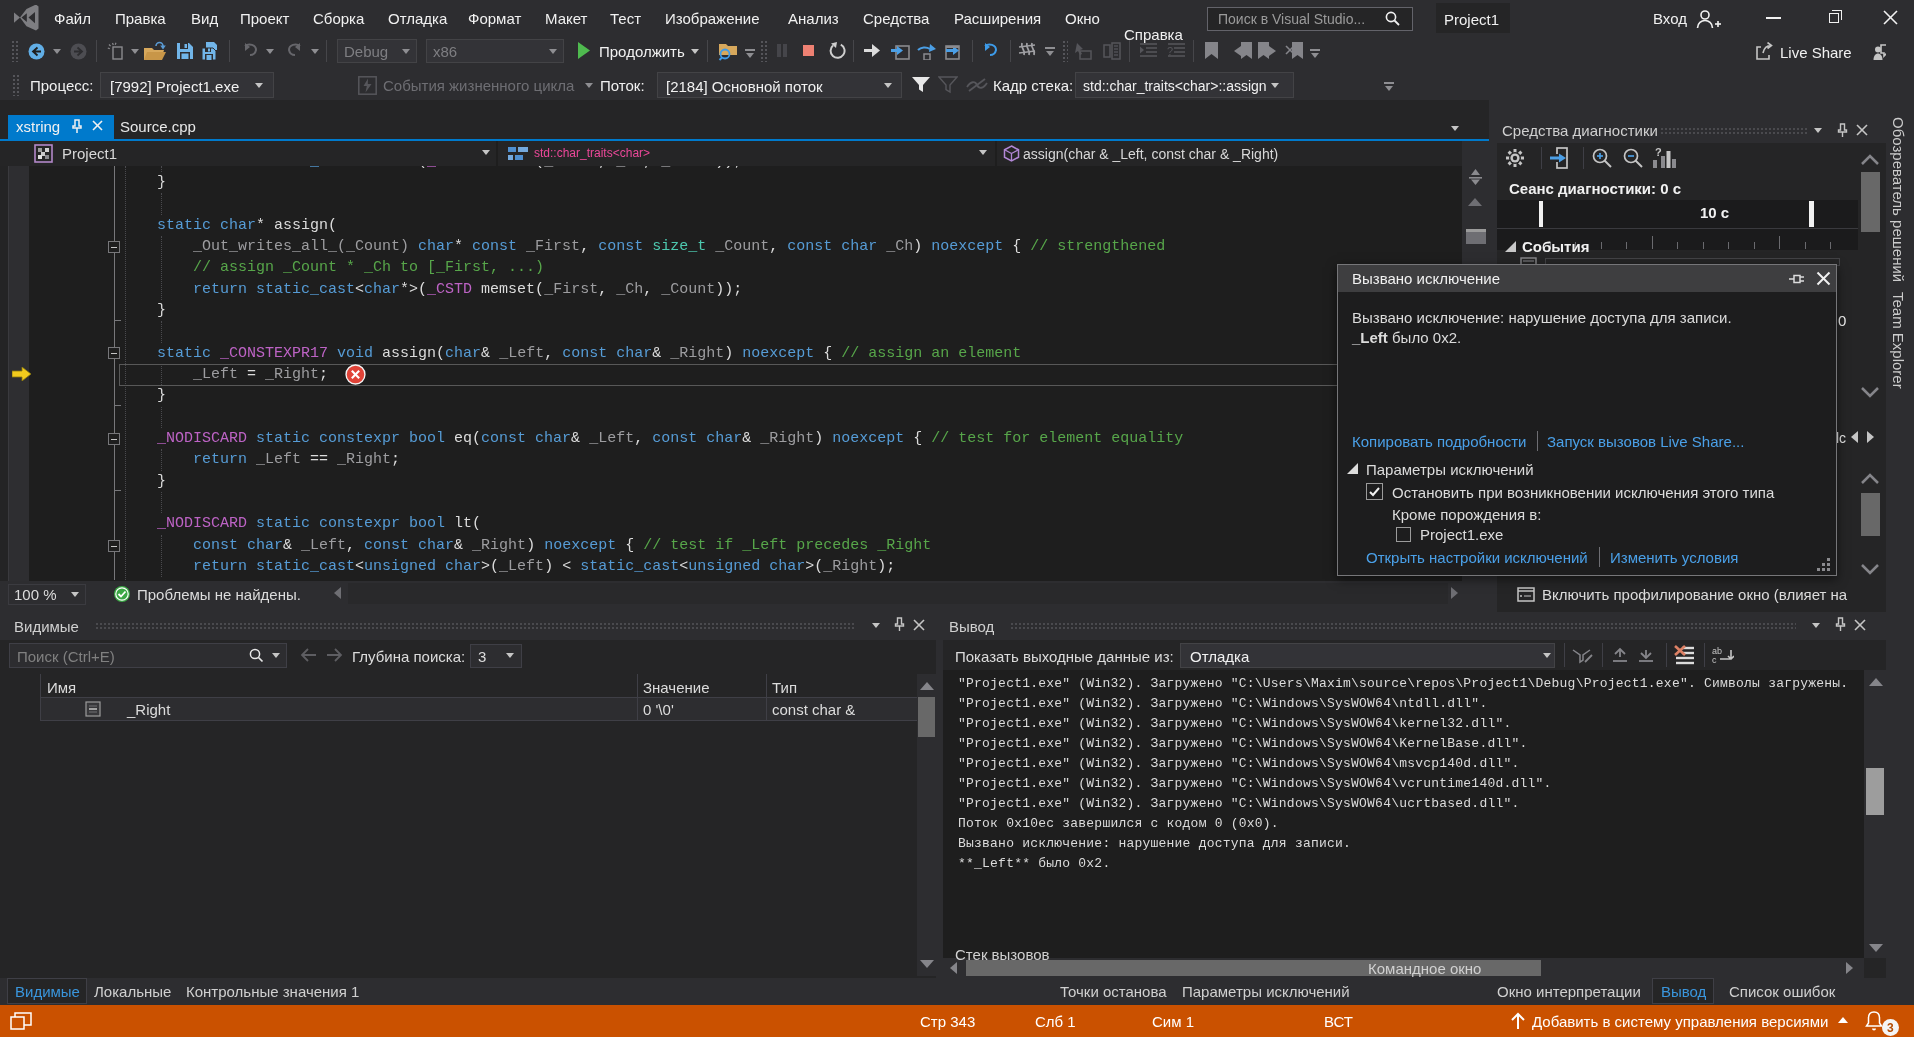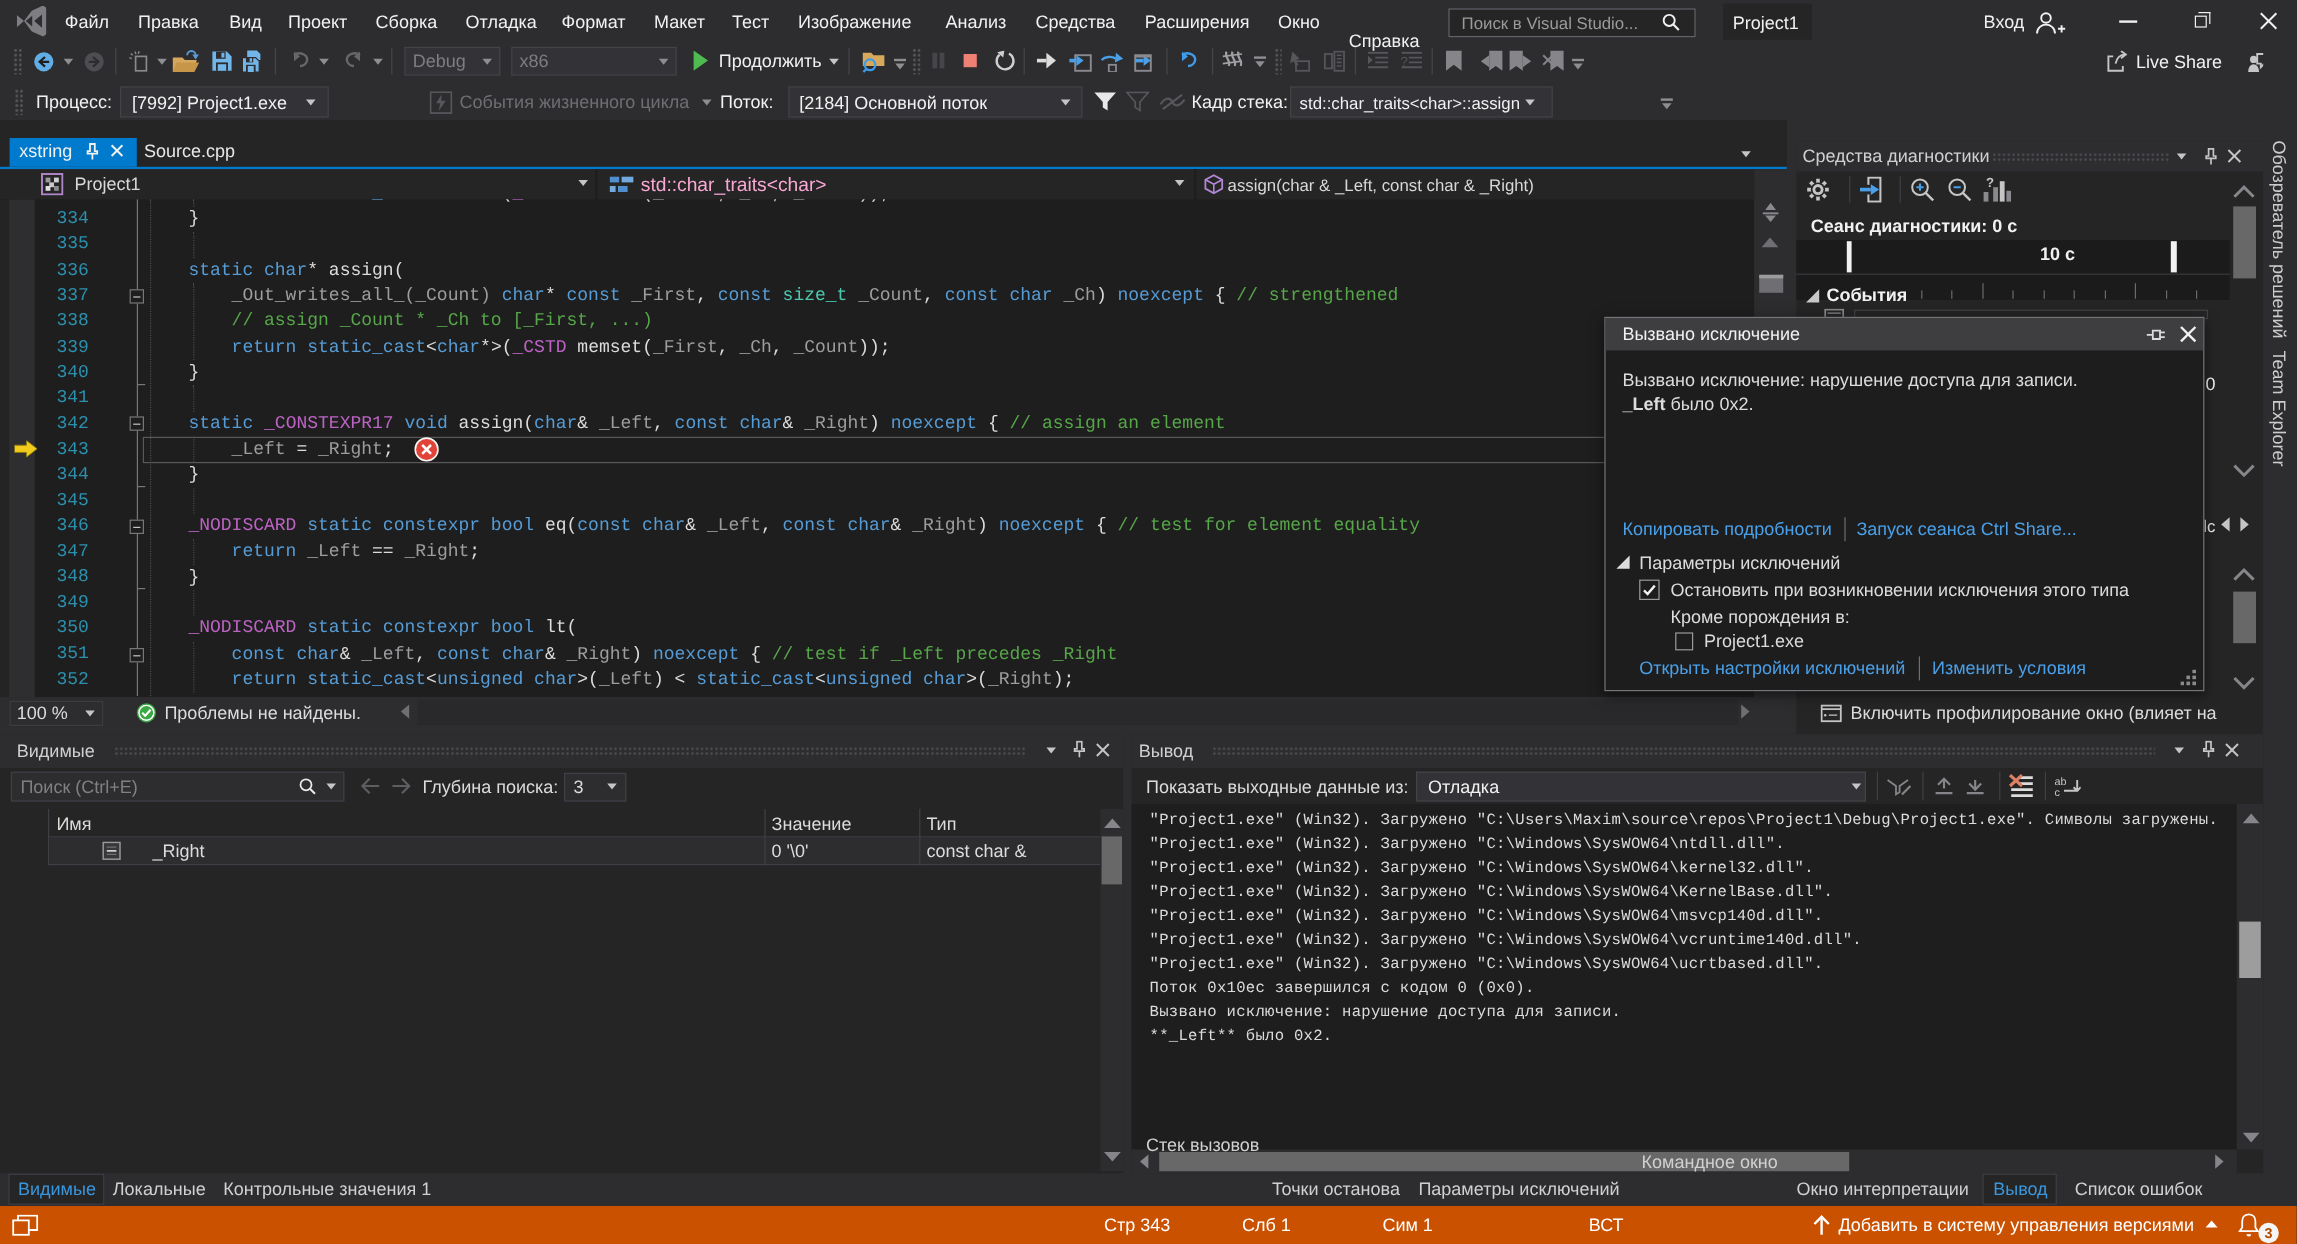--- a/index.html
+++ b/index.html
@@ -301,21 +301,21 @@
     <rect x="11" y="11" width="4" height="4" fill="#8a8a8e"></rect>
 </svg>
 <div class="ab t15" style="left:62px;top:145px;color:#d8d8d8">Project1</div>
 <div class="ab car" style="left:482px;top:150px"></div>
 <svg class="ab" style="left:508px;top:147px" width="20" height="14" viewBox="0 0 20 14">
 <rect x="0" y="0" width="8" height="5" fill="#4f8fd0"></rect>
     <rect x="10" y="0" width="10" height="5" fill="#74a9dd"></rect>
 <rect x="0" y="8" width="5" height="5" fill="#74a9dd"></rect>
     <rect x="7" y="8" width="8" height="5" fill="#4f8fd0"></rect>
 </svg>
-<div class="ab" style="left:534px;top:146px;font-size:16px;color:#f9a8d4;white-space:pre">std::char_traits&lt;char&gt;</div>
+<div class="ab" style="left:534px;top:146px;font-size:12px;color:#ec4899;white-space:pre">std::char_traits&lt;char&gt;</div>
 <div class="ab car" style="left:979px;top:150px"></div>
 <svg class="ab" style="left:1003px;top:145px" width="17" height="17" viewBox="0 0 17 17">
 <polygon points="8.5,1 15.5,4.8 15.5,12.2 8.5,16 1.5,12.2 1.5,4.8" fill="none" stroke="#b287d6" stroke-width="1.5"></polygon>
 <path d="M8.5 8.5 L8.5 15.5 M8.5 8.5 L2 5 M8.5 8.5 L15 5" stroke="#b287d6" stroke-width="1.3" fill="none"></path>
 </svg>
 <div class="ab" style="left:1023px;top:146px;font-size:14px;color:#d8d8d8;white-space:pre">assign(char &amp; _Left, const char &amp; _Right)</div>
 <div class="ab car" style="left:1477px;top:152px"></div>
 
 <div class="ab" style="left:0;top:166px;width:1462px;height:415px;background:#1e1e1e;overflow:hidden">
 <div class="ab" style="left:0;top:0;width:8px;height:415px;background:#242425"></div>
@@ -328,39 +328,20 @@
     <div class="ab" style="left:161px;top:70px;height:64px;border-left:1px dotted #4a4a4e"></div>
     <div class="ab" style="left:161px;top:155.3px;height:21.4px;border-left:1px dotted #4a4a4e"></div>
     <div class="ab" style="left:161px;top:198px;height:21.3px;border-left:1px dotted #4a4a4e"></div>
     <div class="ab" style="left:161px;top:240.7px;height:21.3px;border-left:1px dotted #4a4a4e"></div>
     <div class="ab" style="left:161px;top:283.3px;height:21.4px;border-left:1px dotted #4a4a4e"></div>
     <div class="ab" style="left:161px;top:326px;height:21.3px;border-left:1px dotted #4a4a4e"></div>
     <div class="ab" style="left:161px;top:368.7px;height:42.6px;border-left:1px dotted #4a4a4e"></div>
     <div class="ab" style="left:115px;top:153.8px;width:6px;height:1px;background:#77777a"></div>
     <div class="ab" style="left:115px;top:239.1px;width:6px;height:1px;background:#77777a"></div>
     <div class="ab" style="left:115px;top:324.4px;width:6px;height:1px;background:#77777a"></div>
-<pre class="ab" style="left:18px;top:5.9px;width:56px;text-align:right;color:#2b91af">334
-335
-336
-337
-338
-339
-340
-341
-342
-343
-344
-345
-346
-347
-348
-349
-350
-351
-352</pre>
 <pre class="ab" style="left:121px;top:-15.4px"><span class="k">        return static_cast</span><span class="wh">&lt;</span><span class="k">char</span><span class="wh">*&gt;(</span><span class="mc">_CSTD</span><span class="wh"> memset(</span><span class="pr">_First</span><span class="wh">, </span><span class="pr">_Ch</span><span class="wh">, </span><span class="pr">_Count</span><span class="wh">));</span>
 <span class="wh">    }</span>
 
 <span class="k">    static char</span><span class="wh">* assign(</span>
 <span class="pr">        _Out_writes_all_(_Count) </span><span class="k">char</span><span class="wh">* </span><span class="k">const </span><span class="pr">_First</span><span class="wh">, </span><span class="k">const </span><span class="ty">size_t </span><span class="pr">_Count</span><span class="wh">, </span><span class="k">const char </span><span class="pr">_Ch</span><span class="wh">) </span><span class="k">noexcept</span><span class="wh"> { </span><span class="cm">// strengthened</span>
 <span class="cm">        // assign _Count * _Ch to [_First, ...)</span>
 <span class="k">        return static_cast</span><span class="wh">&lt;</span><span class="k">char</span><span class="wh">*&gt;(</span><span class="mc">_CSTD</span><span class="wh"> memset(</span><span class="pr">_First</span><span class="wh">, </span><span class="pr">_Ch</span><span class="wh">, </span><span class="pr">_Count</span><span class="wh">));</span>
 <span class="wh">    }</span>
 
 <span class="k">    static </span><span class="mc">_CONSTEXPR17 </span><span class="k">void </span><span class="wh">assign(</span><span class="k">char</span><span class="wh">&amp; </span><span class="pr">_Left</span><span class="wh">, </span><span class="k">const char</span><span class="wh">&amp; </span><span class="pr">_Right</span><span class="wh">) </span><span class="k">noexcept</span><span class="wh"> { </span><span class="cm">// assign an element</span>
@@ -691,21 +672,21 @@
     <path d="M1 7 H6 M6 3.5 H12 V10.5 H6 Z M12 5 H16 M12 9 H16" stroke="#dcdcdc" stroke-width="1.5" fill="none"></path>
   </svg>
 <svg class="ab" style="left:1816px;top:271px" width="15" height="15" viewBox="0 0 15 15">
     <line x1="1.5" y1="1.5" x2="13.5" y2="13.5" stroke="#f1f1f1" stroke-width="2"></line>
     <line x1="13.5" y1="1.5" x2="1.5" y2="13.5" stroke="#f1f1f1" stroke-width="2"></line>
   </svg>
 <div class="ab t15" style="left:1352px;top:309px;color:#dcdcdc">Вызвано исключение: нарушение доступа для записи.</div>
 <div class="ab t15" style="left:1352px;top:329px;color:#dcdcdc"><b>_Left</b> было 0x2.</div>
 <div class="ab t15 link" style="left:1352px;top:433px">Копировать подробности</div>
 <div class="ab" style="left:1537px;top:431px;width:1px;height:20px;background:#6e6e73"></div>
-<div class="ab t15 link" style="left:1547px;top:433px">Запуск сеанса Ctrl Share...</div>
+<div class="ab t15 link" style="left:1547px;top:433px">Запуск вызовов Live Share...</div>
 <div class="ab" style="left:1347px;top:463px;width:0;height:0;border-bottom:11px solid #dcdcdc;border-left:11px solid transparent"></div>
 <div class="ab t15" style="left:1366px;top:461px;color:#dcdcdc">Параметры исключений</div>
 <div class="ab" style="left:1366px;top:483px;width:17px;height:17px;border:1px solid #9b9b9b;background:#1d1d1e"></div>
 <svg class="ab" style="left:1368px;top:485px" width="13" height="13" viewBox="0 0 13 13">
     <polyline points="2,7 5,10 11,3" fill="none" stroke="#f1f1f1" stroke-width="2"></polyline>
   </svg>
 <div class="ab t15" style="left:1392px;top:484px;color:#dcdcdc">Остановить при возникновении исключения этого типа</div>
 <div class="ab t15" style="left:1392px;top:506px;color:#dcdcdc">Кроме порождения в:</div>
 <div class="ab" style="left:1396px;top:527px;width:15px;height:15px;border:1px solid #9b9b9b;background:#1d1d1e"></div>
 <div class="ab t15" style="left:1420px;top:526px;color:#dcdcdc">Project1.exe</div>

